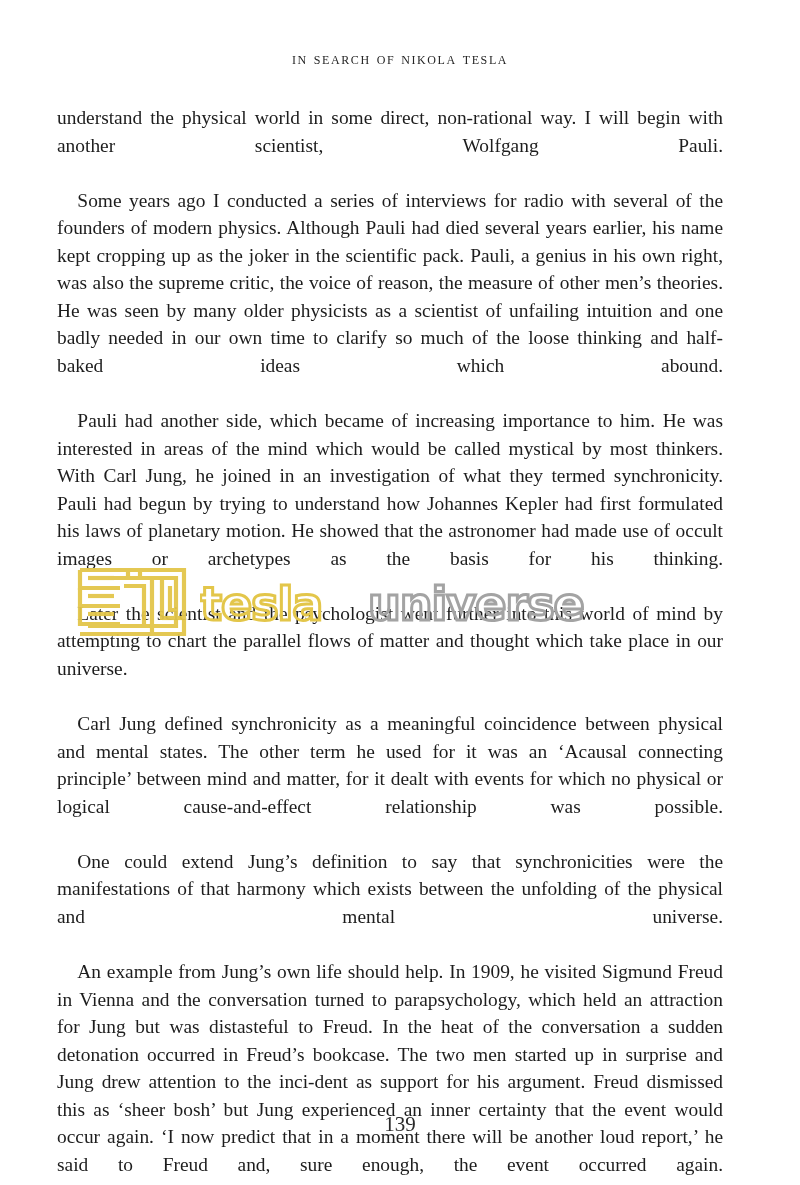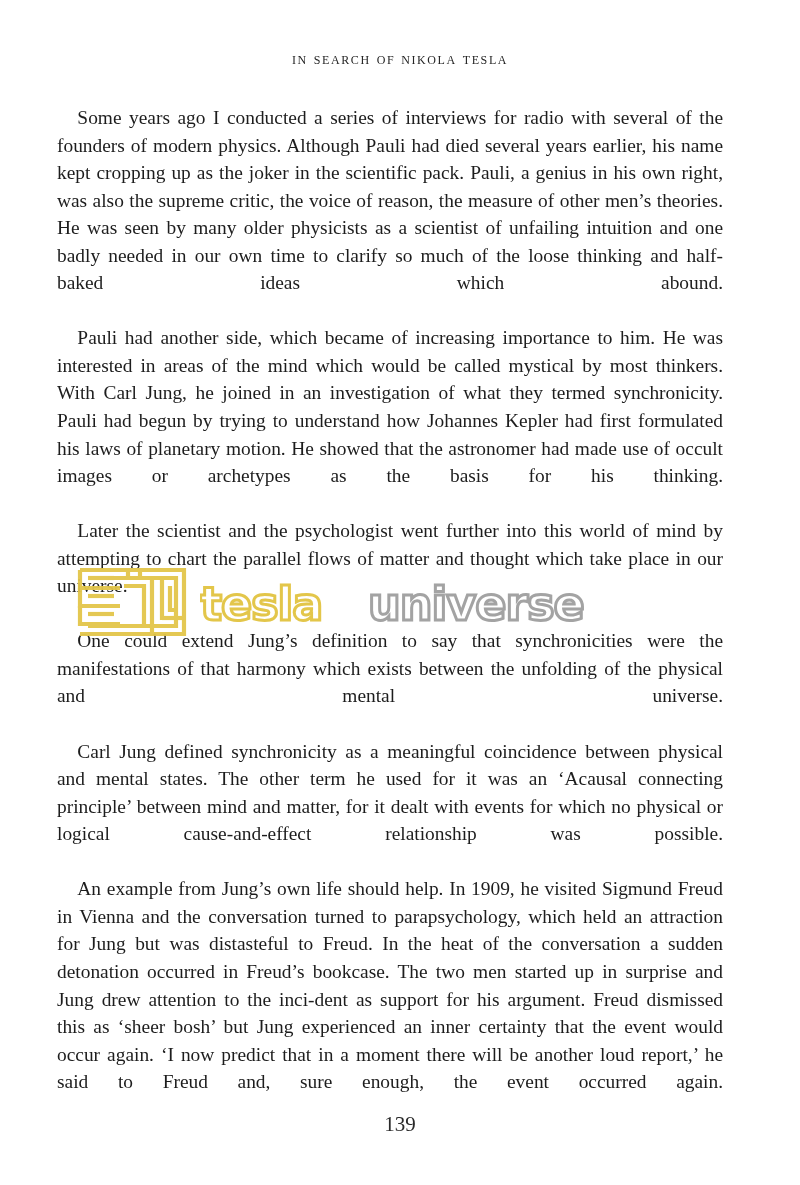--- a/index.html
+++ b/index.html
@@ -103,25 +103,26 @@
   }
 </style>
 </head>
 <body>
 
 <div class="page">
 
   <div class="running-head">In Search of Nikola Tesla</div>
 
   <div class="textblock">
+    <p class="first">understand the physical world in some direct, non-rational way. I will begin with another scientist, Wolfgang Pauli.</p>
     <p>Some years ago I conducted a series of interviews for radio with several of the founders of modern physics. Although Pauli had died several years earlier, his name kept cropping up as the joker in the scientific pack. Pauli, a genius in his own right, was also the supreme critic, the voice of reason, the measure of other men’s theories. He was seen by many older physicists as a scientist of unfailing intuition and one badly needed in our own time to clarify so much of the loose thinking and half-baked ideas which abound.</p>
     <p>Pauli had another side, which became of increasing importance to him. He was interested in areas of the mind which would be called mystical by most thinkers. With Carl Jung, he joined in an investigation of what they termed synchronicity. Pauli had begun by trying to understand how Johannes Kepler had first formulated his laws of planetary motion. He showed that the astronomer had made use of occult images or archetypes as the basis for his thinking.</p>
     <p>Later the scientist and the psychologist went further into this world of mind by attempting to chart the parallel flows of matter and thought which take place in our universe.</p>
+    <p>Carl Jung defined synchronicity as a meaningful coincidence between physical and mental states. The other term he used for it was an ‘Acausal connecting principle’ between mind and matter, for it dealt with events for which no physical or logical cause-and-effect relationship was possible.</p>
     <p>One could extend Jung’s definition to say that synchronicities were the manifestations of that harmony which exists between the unfolding of the physical and mental universe.</p>
-    <p>Carl Jung defined synchronicity as a meaningful coincidence between physical and mental states. The other term he used for it was an ‘Acausal connecting principle’ between mind and matter, for it dealt with events for which no physical or logical cause-and-effect relationship was possible.</p>
     <p>An example from Jung’s own life should help. In 1909, he visited Sigmund Freud in Vienna and the conversation turned to parapsychology, which held an attraction for Jung but was  distasteful to Freud. In the heat of the conversation a sudden detonation occurred in Freud’s bookcase. The two men started up in surprise and Jung drew attention to the inci-dent as support for his argument. Freud dismissed this as ‘sheer bosh’ but Jung experienced an inner certainty that the event would occur again. ‘I now predict that in a moment there will be another loud report,’ he said to Freud and, sure enough, the event occurred again.</p>
   </div>
 
   <div class="watermark">
 
     <svg class="wm-logo" viewBox="0 0 132 88">
       <g fill="none" stroke="#e3c64a" stroke-width="4.2" stroke-linejoin="miter" stroke-linecap="butt" opacity="0.95">
 
         <path d="M14 12 H118 V76 H14"></path>
         <path d="M22 20 H110 V68 H22"></path>

